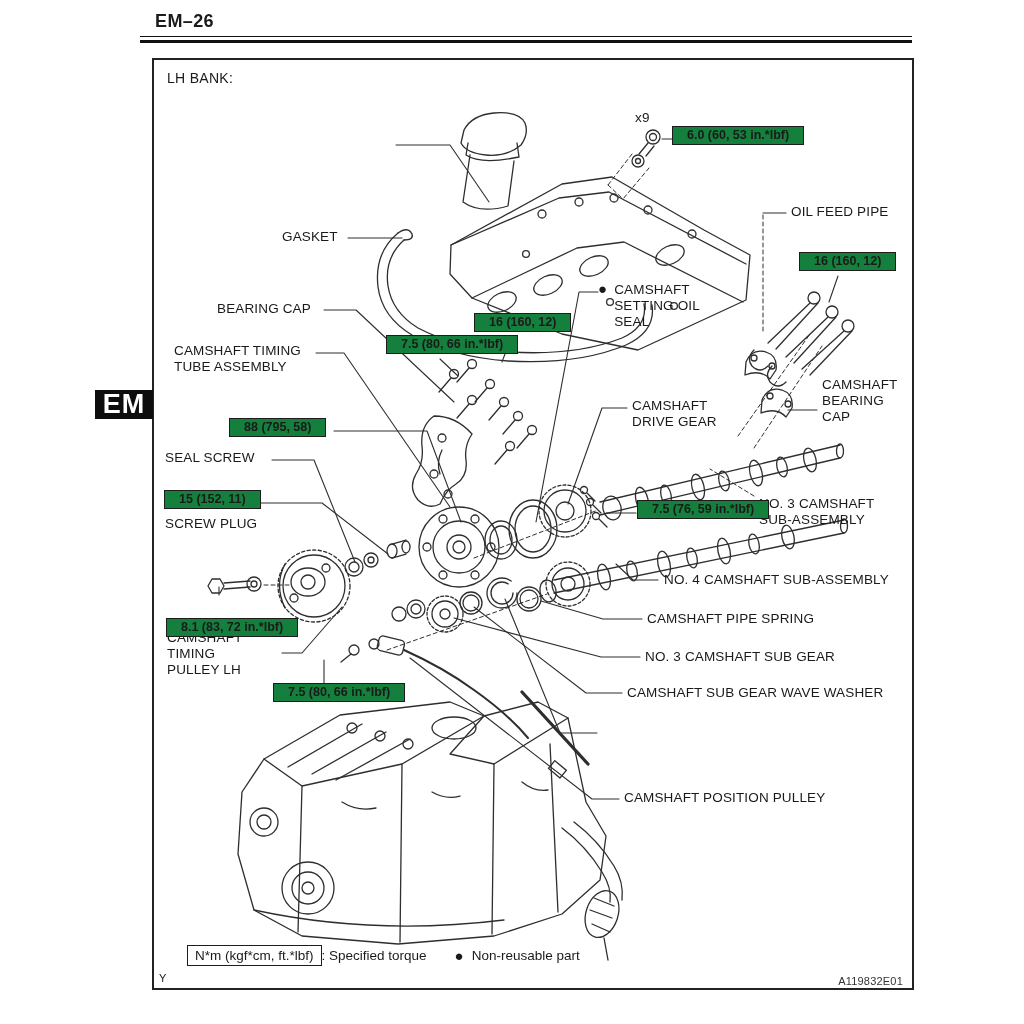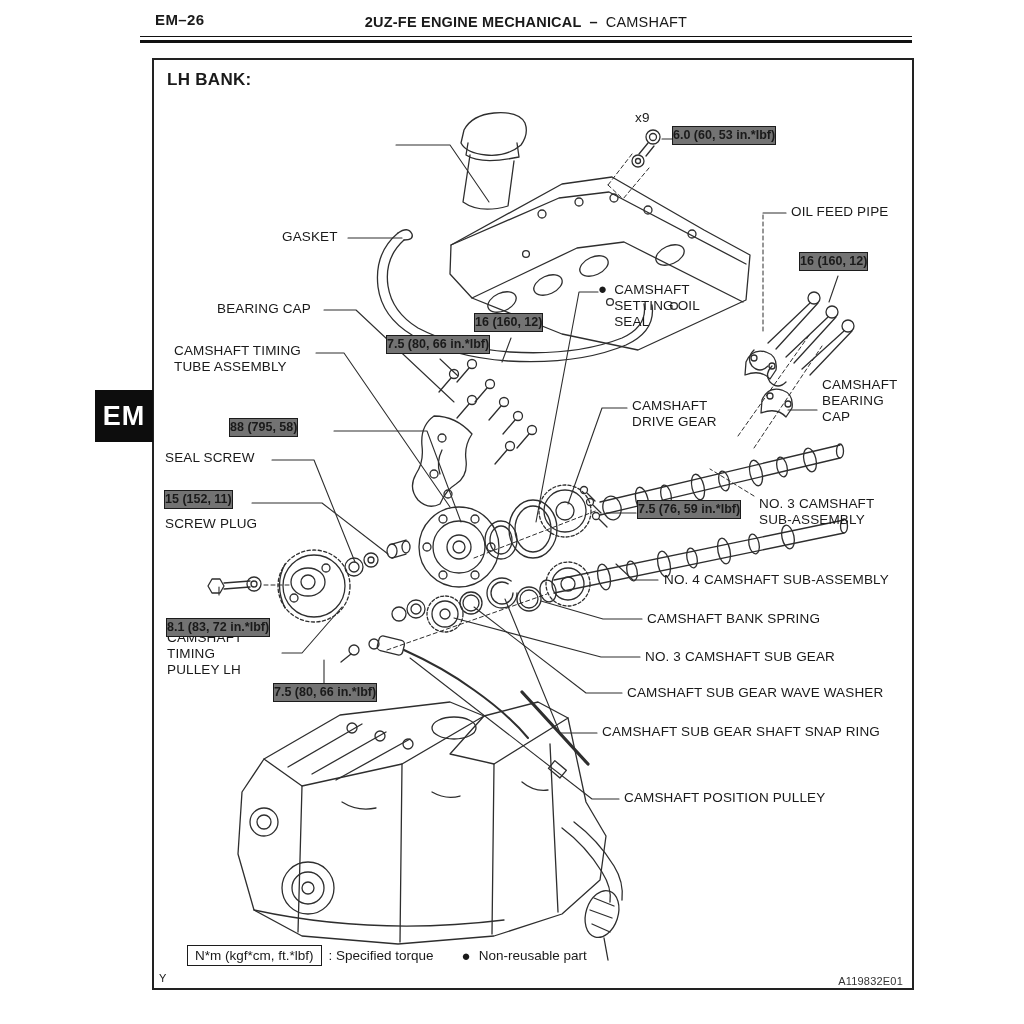--- a/index.html
+++ b/index.html
@@ -1,48 +1,45 @@
 <!DOCTYPE html>
 <html><head>
 <meta charset="utf-8">
 <style>
   html,body{margin:0;padding:0;background:#fff}
   .screenshot{position:relative;width:1024px;height:1024px;background:#fff;
     font-family:"Liberation Sans",sans-serif;color:#1a1a1a;overflow:hidden}
-  .pageno{position:absolute;left:155px;top:11px;font-size:15px;font-weight:bold;letter-spacing:.4px}
+  .pageno{position:absolute;left:155px;top:11px;font-size:18px;font-weight:bold;letter-spacing:.4px}
   .htitle{position:absolute;left:140px;top:14px;width:772px;text-align:center;font-size:14.5px;letter-spacing:.2px}
   .htitle .bold{font-weight:bold}
   .htitle .dash{margin:0 8px;font-weight:bold}
   .hrule1{position:absolute;left:140px;top:36px;width:772px;border-top:1.5px solid #111}
   .hrule2{position:absolute;left:140px;top:40px;width:772px;height:2.5px;background:#111}
   .mainbox{position:absolute;left:152px;top:58px;width:758px;height:928px;border:2px solid #222;background:#fff}
-  .emtab{position:absolute;left:95px;top:390px;width:58px;height:52px;background:#0d0d0d;color:#fff;
+  .emtab{position:absolute;left:95px;top:390px;width:58px;height:29px;background:#0d0d0d;color:#fff;
     font-weight:bold;font-size:27px;display:flex;align-items:center;justify-content:center;letter-spacing:1px;z-index:5}
-  .bank{position:absolute;left:13px;top:10px;font-weight:bold;font-size:17px;letter-spacing:.3px}
+  .bank{position:absolute;left:13px;top:10px;font-weight:normal;font-size:14px;letter-spacing:.3px}
   .lbl{position:absolute;font-size:13.5px;line-height:1.18;white-space:pre-line;letter-spacing:.15px;z-index:3}
-  .torque{position:absolute;border:1.7px solid #1c1c1c;padding:1px 0 2px;font-size:12.5px;font-weight:bold;
-    white-space:nowrap;background:#737373;z-index:3}
+  .torque{position:absolute;border:1.7px solid #1c1c1c;padding:1px 14px 2px;font-size:12.5px;font-weight:bold;
+    white-space:nowrap;background:#15803d;z-index:3}
   .seal-label{display:flex;gap:7px;align-items:flex-start}
   .bullet{font-size:15px;line-height:.95}
   .legend{position:absolute;left:33px;top:885px;display:flex;align-items:center;font-size:13.5px;z-index:3}
-  .legend .lbox{border:1.5px solid #1c1c1c;padding:2px 7px;white-space:nowrap;margin-right:7px}
+  .legend .lbox{border:1.5px solid #1c1c1c;padding:2px 7px;white-space:nowrap;}
   .legend .lb2{margin-left:28px;margin-right:8px;font-size:15px}
   .footY{position:absolute;left:5px;top:912px;font-size:11px}
   .figid{position:absolute;right:9px;top:915px;font-size:11px;color:#333;letter-spacing:.2px}
   svg.diagram{position:absolute;left:0;top:0;width:758px;height:928px;z-index:1}
 </style>
 </head>
 <body>
 
 <div class="screenshot">
 
   <div class="pageno">EM–26</div>
-  <div class="htitle">
-    <span class="bold">2UZ-FE ENGINE MECHANICAL</span><span class="dash">–</span><span>CAMSHAFT</span>
-  </div>
   <div class="hrule1"></div>
   <div class="hrule2"></div>
 
   <div class="emtab">EM</div>
 
   <div class="mainbox">
 
     <svg class="diagram" viewBox="152 58 758 928" xmlns="http://www.w3.org/2000/svg">
       <g stroke="#2e2e2e" fill="none" stroke-width="1.3" stroke-linejoin="round" stroke-linecap="round">
 
@@ -336,27 +333,26 @@
     <div class="lbl" style="left:668px;top:317px">CAMSHAFT
 BEARING
 CAP</div>
     <div class="lbl" style="left:478px;top:338px">CAMSHAFT
 DRIVE GEAR</div>
     <div class="lbl" style="left:11px;top:390px">SEAL SCREW</div>
     <div class="lbl" style="left:11px;top:456px">SCREW PLUG</div>
     <div class="lbl" style="left:605px;top:436px">NO. 3 CAMSHAFT
 SUB-ASSEMBLY</div>
     <div class="lbl" style="left:510px;top:512px">NO. 4 CAMSHAFT SUB-ASSEMBLY</div>
-    <div class="lbl" style="left:493px;top:551px">CAMSHAFT BANK SPRING</div>
+    <div class="lbl" style="left:493px;top:551px">CAMSHAFT PIPE SPRING</div>
     <div class="lbl" style="left:13px;top:570px">CAMSHAFT
 TIMING
 PULLEY LH</div>
     <div class="lbl" style="left:491px;top:589px">NO. 3 CAMSHAFT SUB GEAR</div>
     <div class="lbl" style="left:473px;top:625px">CAMSHAFT SUB GEAR WAVE WASHER</div>
-    <div class="lbl" style="left:448px;top:664px">CAMSHAFT SUB GEAR SHAFT SNAP RING</div>
     <div class="lbl" style="left:470px;top:730px">CAMSHAFT POSITION PULLEY</div>
 
     <div class="torque" style="left:518px;top:66px">6.0 (60, 53 in.*lbf)</div>
     <div class="torque" style="left:645px;top:192px">16 (160, 12)</div>
     <div class="torque" style="left:320px;top:253px">16 (160, 12)</div>
     <div class="torque" style="left:232px;top:275px">7.5 (80, 66 in.*lbf)</div>
     <div class="torque" style="left:75px;top:358px">88 (795, 58)</div>
     <div class="torque" style="left:10px;top:430px">15 (152, 11)</div>
     <div class="torque" style="left:483px;top:440px">7.5 (76, 59 in.*lbf)</div>
     <div class="torque" style="left:12px;top:558px">8.1 (83, 72 in.*lbf)</div>

